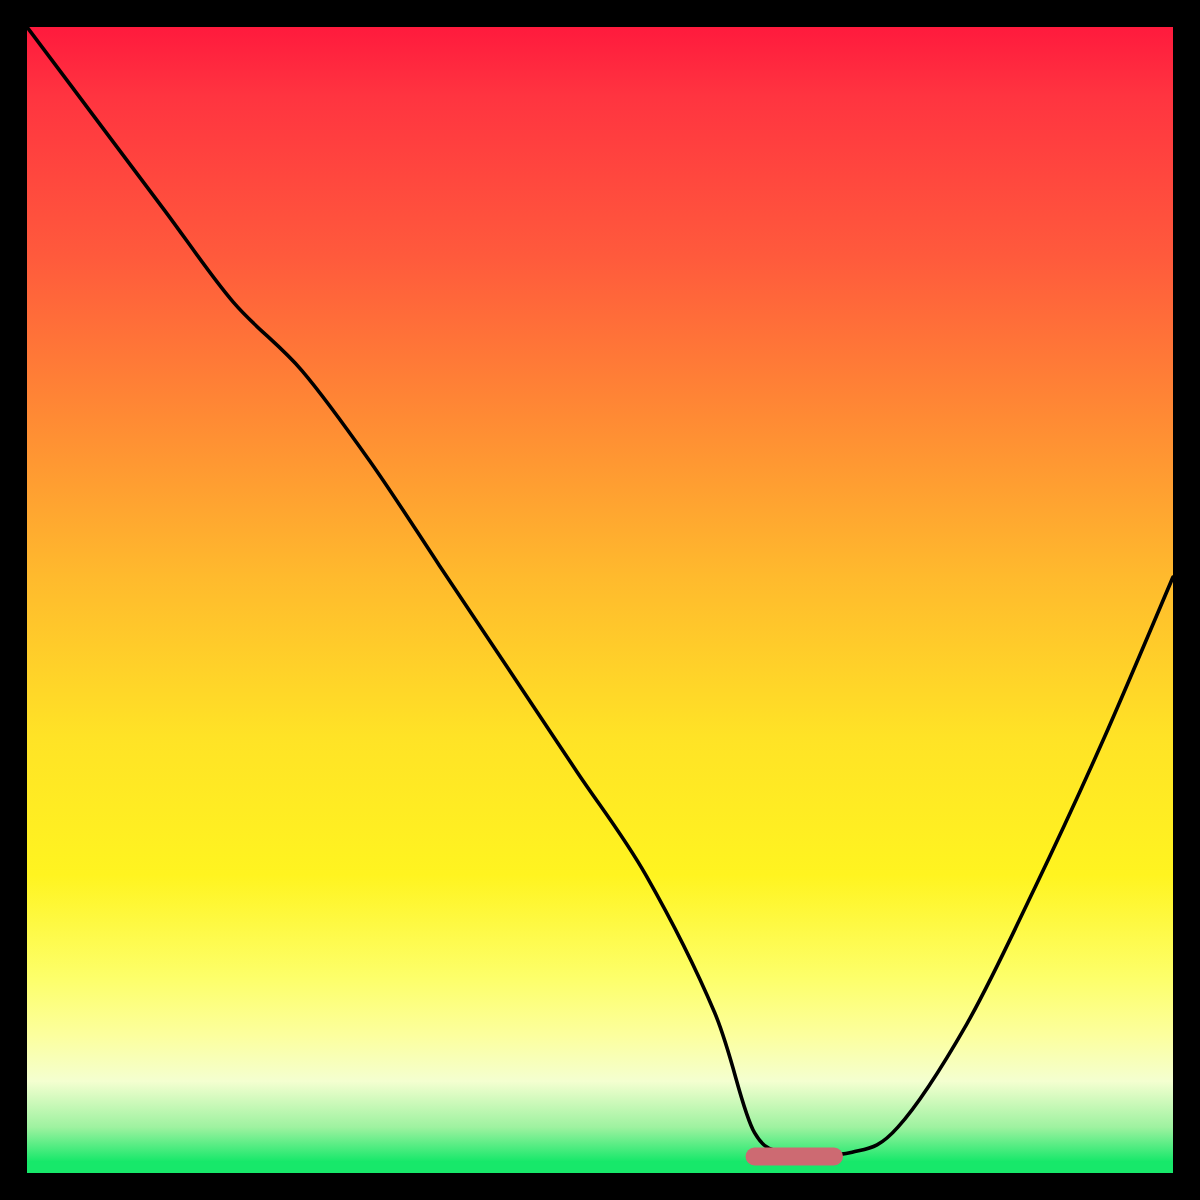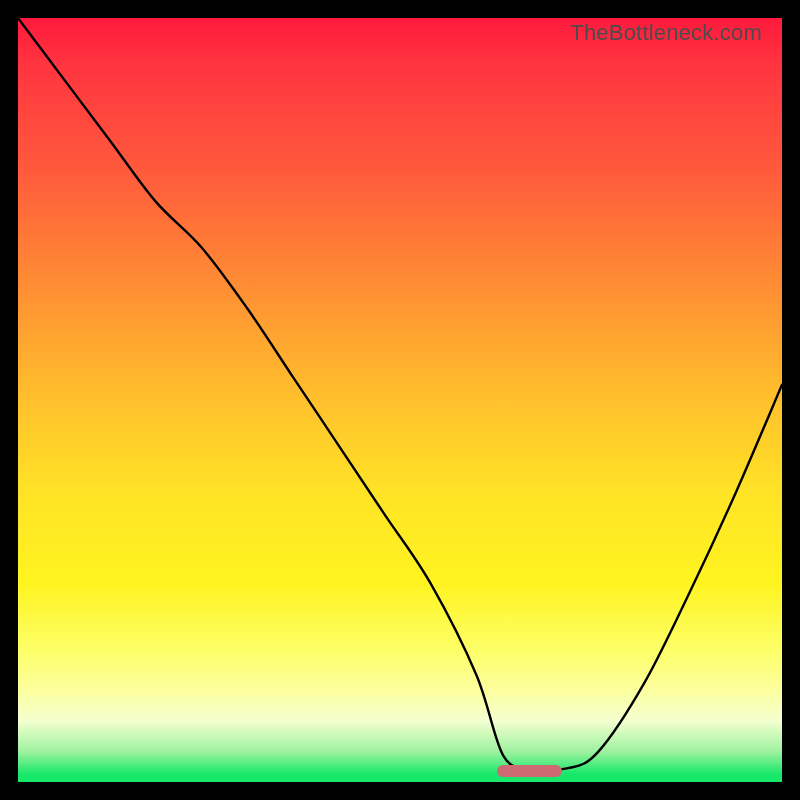--- a/index.html
+++ b/index.html
@@ -61,21 +61,20 @@
     background: #cd6a72;
     border-radius: 999px;
   }
 </style>
 </head>
 <body>
 
 <div class="frame">
   <div class="plot">
 
-    <div class="watermark">TheBottleneck.com</div>
 
     <svg class="curve" viewBox="0 0 764 764" preserveAspectRatio="none">
       <path fill="none" stroke="#000" stroke-width="2.4" stroke-linejoin="round" stroke-linecap="round" d="M 0.0 0.0 C 7.6 10.2, 30.6 40.7, 45.8 61.1 C 61.1 81.5, 76.4 101.9, 91.7 122.2 C 107.0 142.6, 122.2 165.5, 137.5 183.4 C 152.8 201.2, 168.1 211.4, 183.4 229.2 C 198.6 247.0, 213.9 268.7, 229.2 290.3 C 244.5 312.0, 259.8 336.2, 275.0 359.1 C 290.3 382.0, 305.6 404.9, 320.9 427.8 C 336.2 450.8, 351.4 473.7, 366.7 496.6 C 382.0 519.5, 397.3 538.6, 412.6 565.4 C 427.8 592.1, 446.3 628.4, 458.4 657.0 C 470.5 685.7, 476.2 721.7, 485.1 737.3 C 494.1 752.8, 501.1 748.1, 511.9 750.2 C 522.7 752.4, 538.6 753.0, 550.1 750.2 C 561.5 747.4, 567.9 747.7, 580.6 733.4 C 593.4 719.2, 611.2 691.4, 626.5 664.7 C 641.8 637.9, 657.0 604.8, 672.3 573.0 C 687.6 541.2, 702.9 508.1, 718.2 473.7 C 733.4 439.3, 756.4 384.5, 764.0 366.7"></path>
     </svg>
 
     <div class="marker" style="left: 479.41px; top: 747.304px; width: 64.94px; height: 12px; background: rgb(205, 106, 114);"></div>
 
   </div>
 </div>
 

